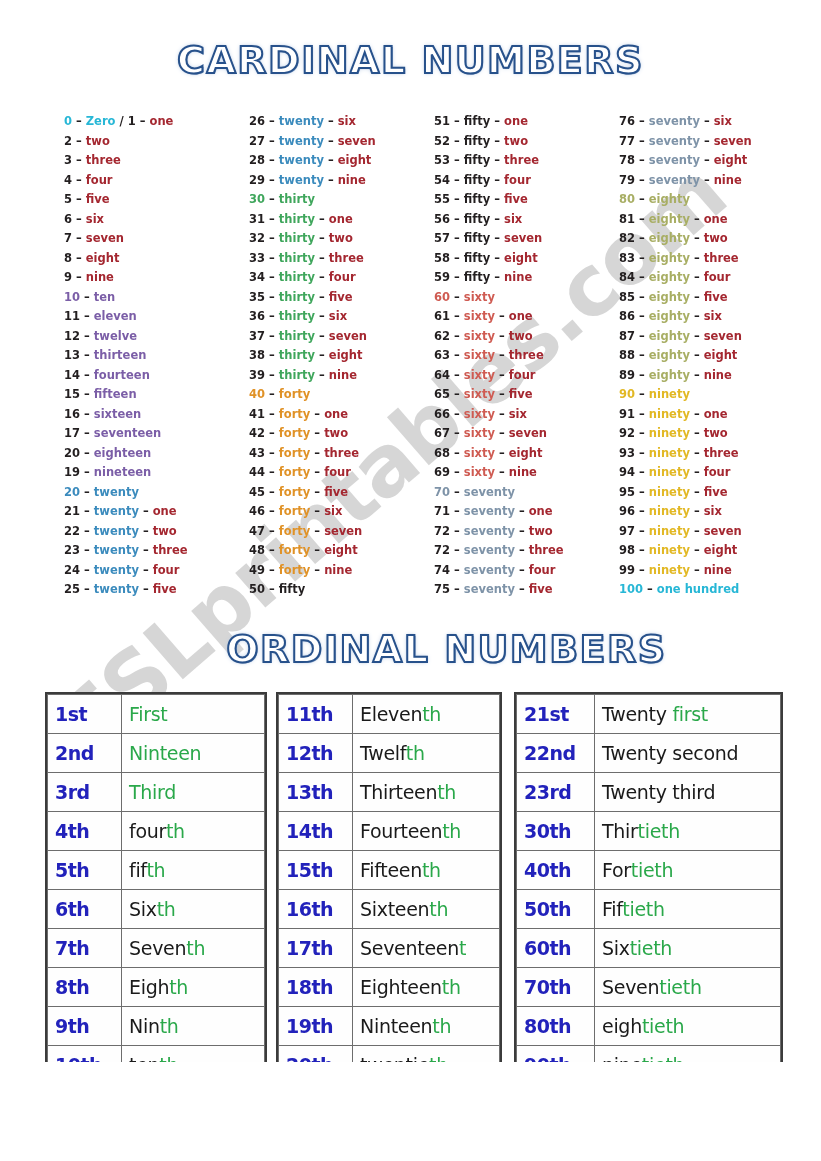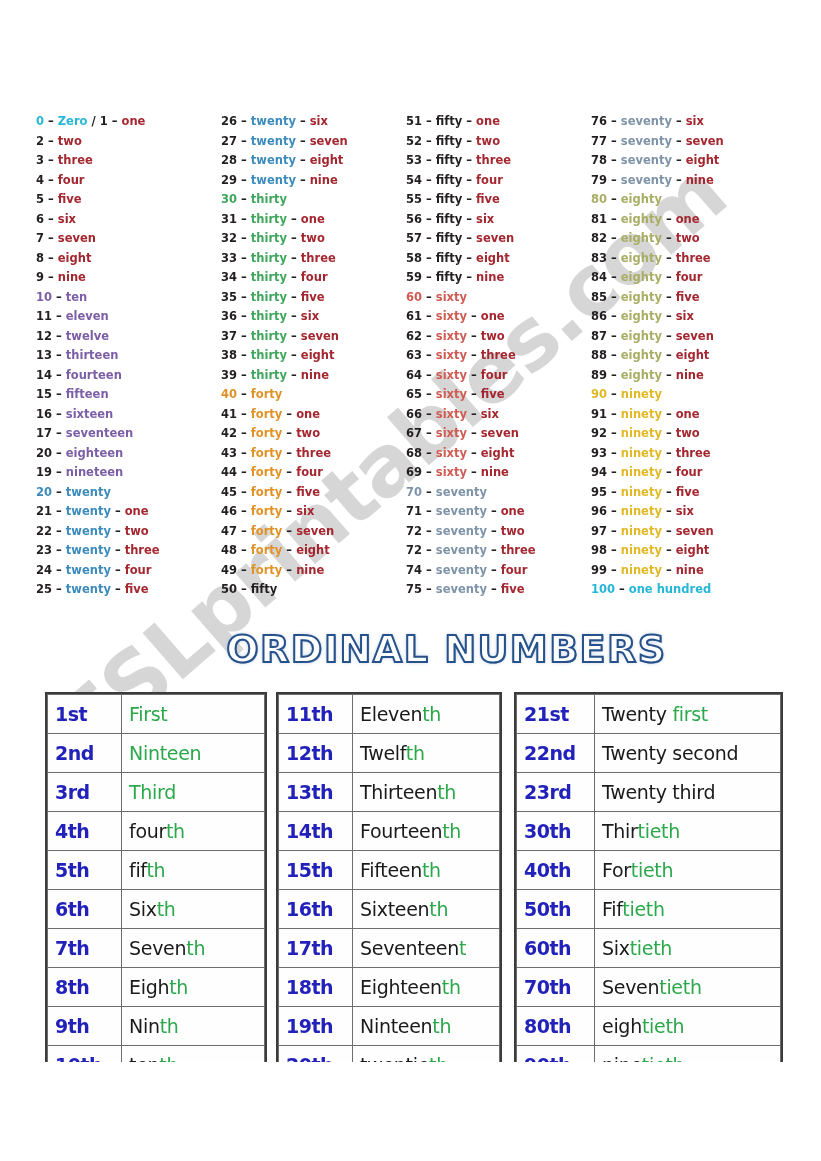--- a/index.html
+++ b/index.html
@@ -67,21 +67,21 @@
     position: absolute;
     top: 112px;
     left: 0;
     width: 821px;
     display: flex;
     z-index: 6;
   }
   .card-col {
     flex: 0 0 auto;
   }
-  .card-col.c1 { width: 185px; margin-left: 36px; }
+  .card-col.c1 { width: 185px; margin-left: 64px; }
   .card-col.c2 { width: 185px; margin-left: 0px; }
   .card-col.c3 { width: 185px; margin-left: 0px; }
   .card-col.c4 { width: 190px; margin-left: 0px; }
 
   .num-row {
     font-family: "DejaVu Sans", sans-serif;
     font-size: 11.5px;
     font-weight: bold;
     line-height: 19.5px;
     white-space: nowrap;
@@ -157,20 +157,21 @@
 </style>
 </head>
 <body>
 
 <div class="page">
 
   <div class="watermark">
     <div class="watermark-text">ESLprintables.com</div>
   </div>
 
+  <div class="title title-cardinal">CARDINAL NUMBERS</div>
 
   <div class="cardinal-area" id="cardinal-area">
       <div class="card-col c1">
         <div class="num-row"><span class="c-cyan">0</span><span class="dash"> – </span><span class="c-cyan">Zero</span><span class="c-black"> / </span><span class="c-black">1</span><span class="dash"> – </span><span class="c-red">one</span></div>
         <div class="num-row"><span class="c-black">2</span><span class="dash"> – </span><span class="c-red">two</span></div>
         <div class="num-row"><span class="c-black">3</span><span class="dash"> – </span><span class="c-red">three</span></div>
         <div class="num-row"><span class="c-black">4</span><span class="dash"> – </span><span class="c-red">four</span></div>
         <div class="num-row"><span class="c-black">5</span><span class="dash"> – </span><span class="c-red">five</span></div>
         <div class="num-row"><span class="c-black">6</span><span class="dash"> – </span><span class="c-red">six</span></div>
         <div class="num-row"><span class="c-black">7</span><span class="dash"> – </span><span class="c-red">seven</span></div>

